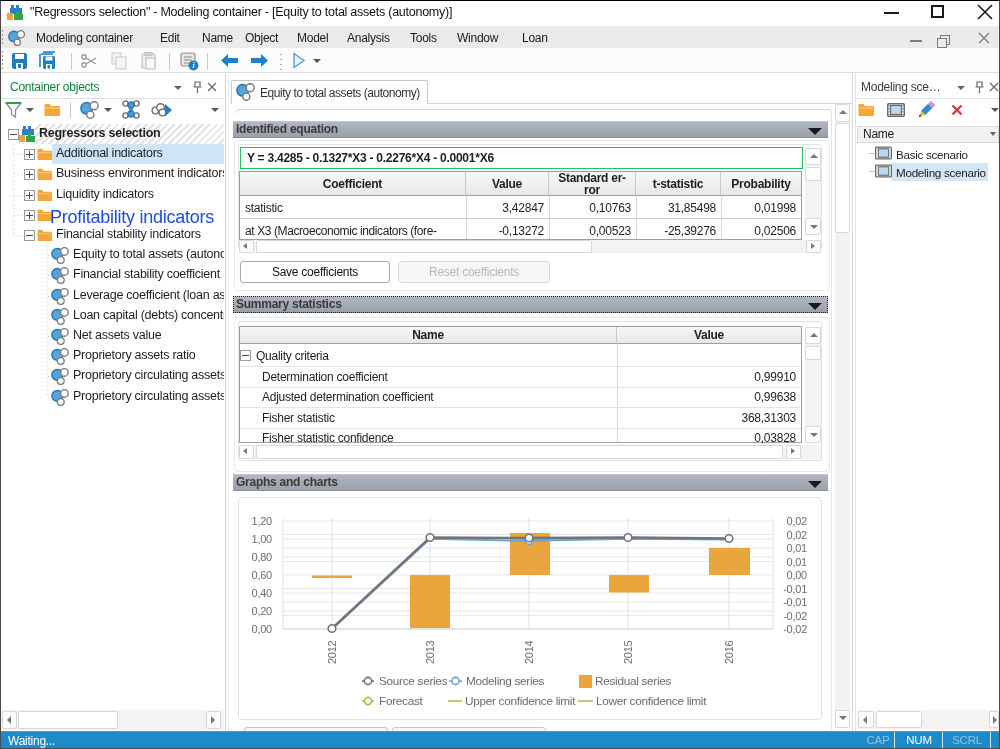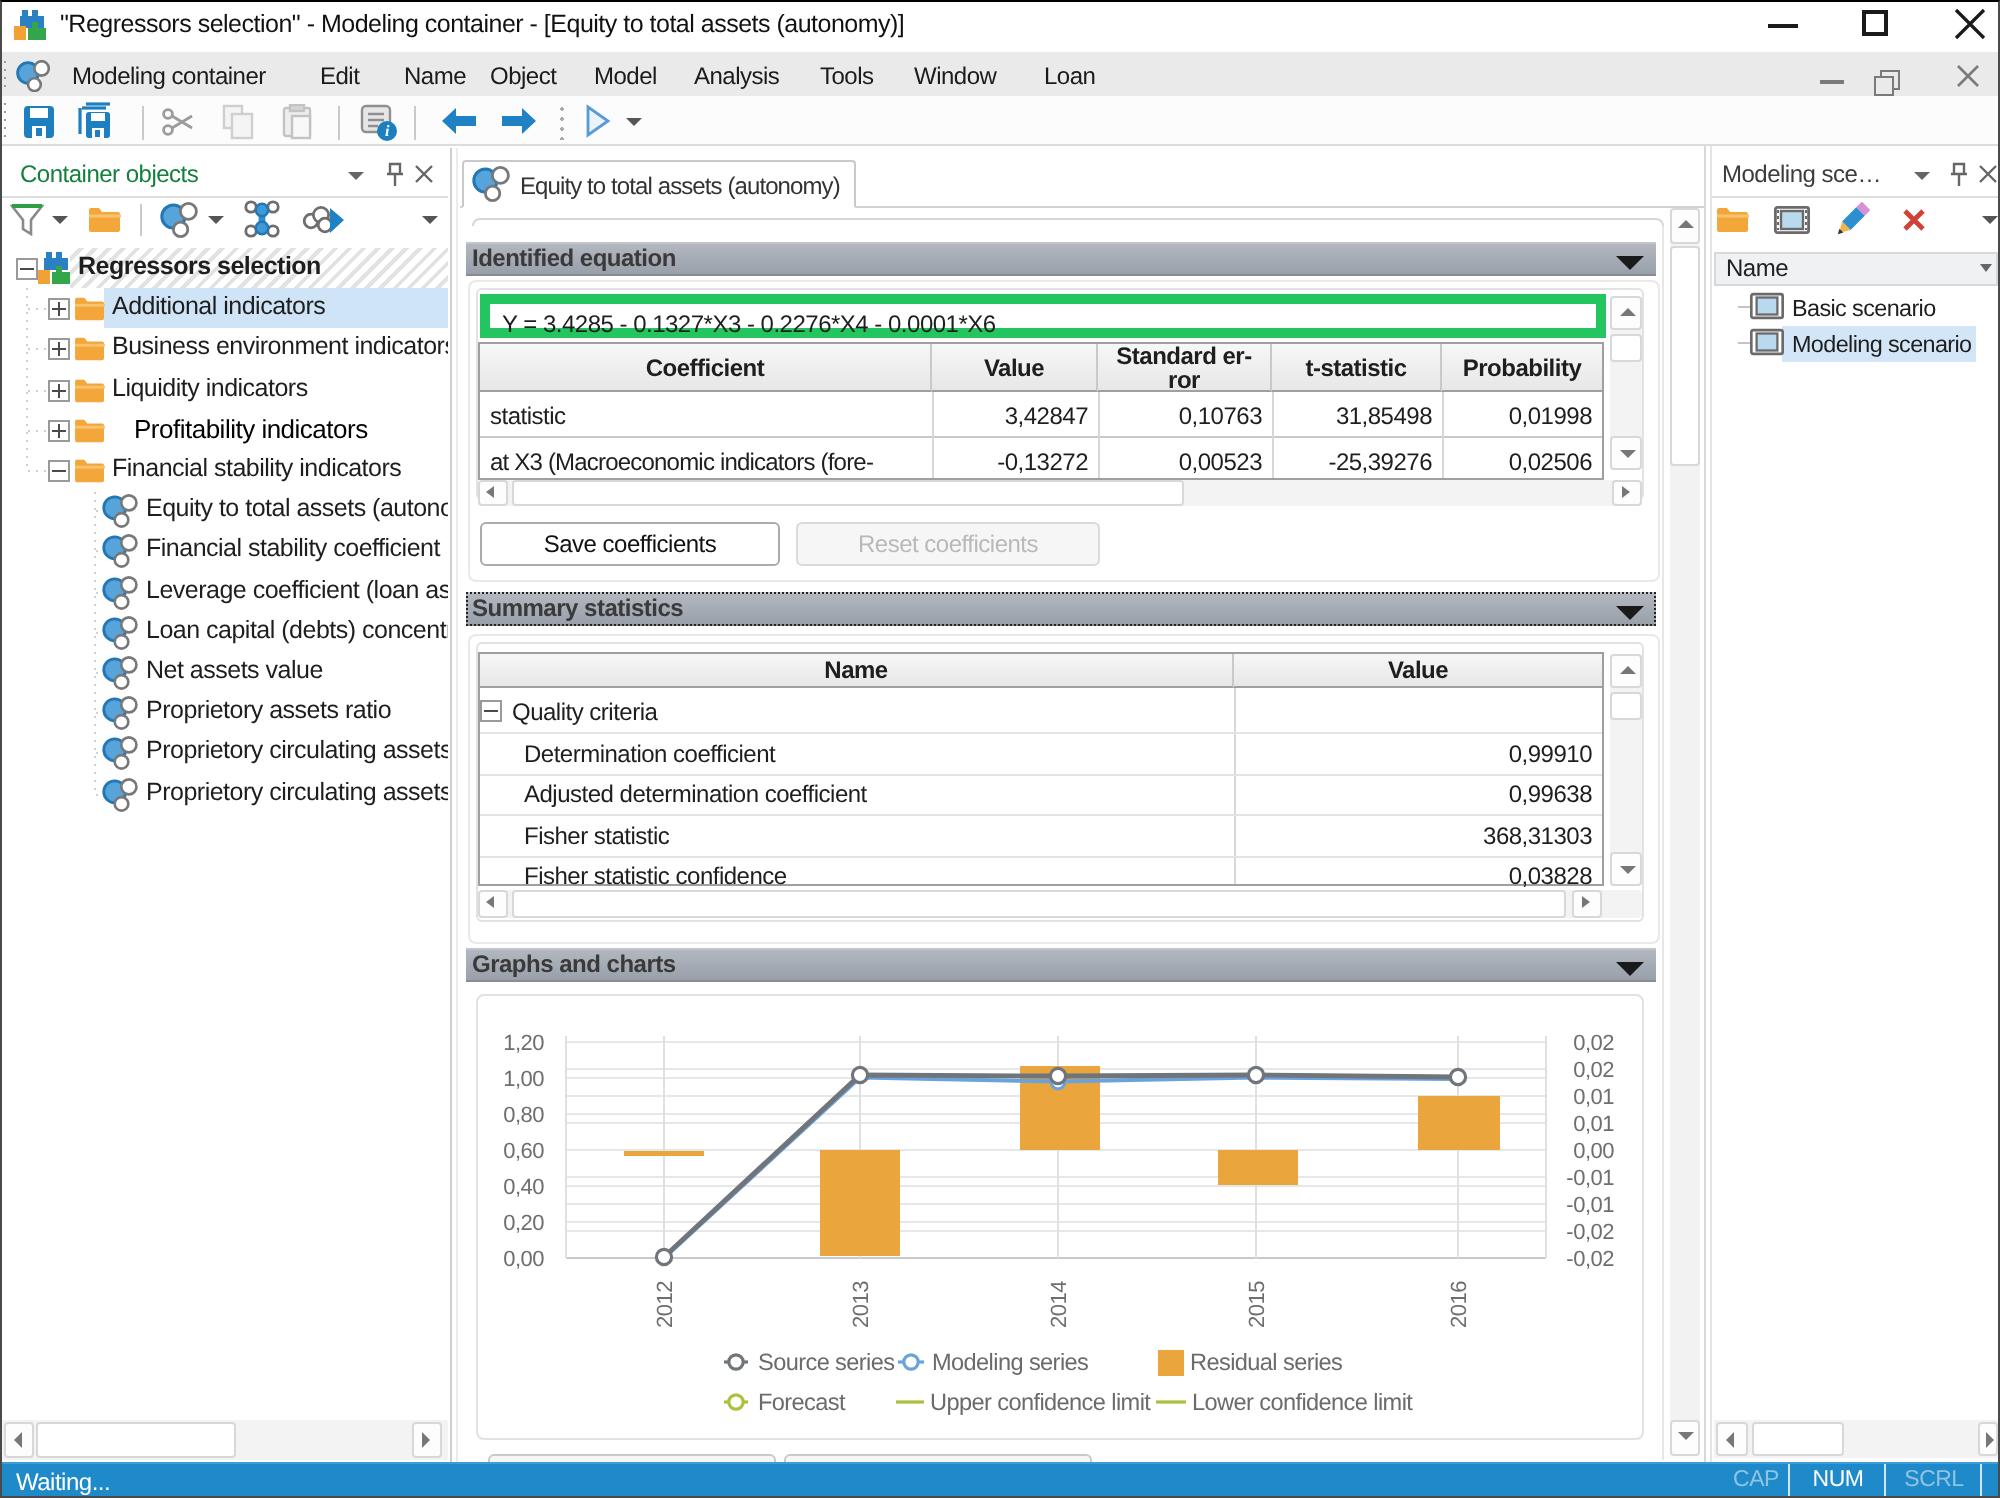--- a/index.html
+++ b/index.html
@@ -216,21 +216,21 @@
   </svg>
 <div class="a" style="left:56px;top:187px;color:#1e1e1e;font-size:12.5px;white-space:nowrap;width:168px;overflow:hidden">Liquidity indicators</div>
 <div class="a" style="left:14px;top:215px;width:10px;height:1px;background-image:linear-gradient(90deg,#cfcfcf 25%,transparent 26%);background-size:4px 1px"></div>
 <div class="a" style="left:24px;top:210px;width:11px;height:11px;border:1px solid #9a9a9a;background:#fff;box-sizing:border-box"></div>
 <div class="a" style="left:26px;top:215px;width:7px;height:1px;background:#4a4a4a"></div>
 <div class="a" style="left:29px;top:212px;width:1px;height:7px;background:#4a4a4a"></div>
 <svg class="a" style="left:37px;top:208px" width="16" height="14" viewBox="0 0 17 15">
     <path d="M0.5 3 a1 1 0 0 1 1-1 h4 l1.5 2 h8 a1 1 0 0 1 1 1 v8 a1 1 0 0 1-1 1 h-13.5 a1 1 0 0 1-1-1 z" fill="#f3a63a"></path>
     <path d="M0.5 6 h16" stroke="#f8c470" stroke-width="1.5"></path>
   </svg>
-<div class="a" style="left:67px;top:207px;color:#000000;font-size:13px;white-space:nowrap;width:168px;overflow:hidden">Profitability indicators</div>
+<div class="a" style="left:50px;top:207px;color:#1d4ed8;font-size:18px;white-space:nowrap;width:168px;overflow:hidden">Profitability indicators</div>
 <div class="a" style="left:14px;top:235px;width:10px;height:1px;background-image:linear-gradient(90deg,#cfcfcf 25%,transparent 26%);background-size:4px 1px"></div>
 <div class="a" style="left:24px;top:230px;width:11px;height:11px;border:1px solid #9a9a9a;background:#fff;box-sizing:border-box"></div>
 <div class="a" style="left:26px;top:235px;width:7px;height:1px;background:#4a4a4a"></div>
 <svg class="a" style="left:37px;top:228px" width="16" height="14" viewBox="0 0 17 15">
     <path d="M0.5 3 a1 1 0 0 1 1-1 h4 l1.5 2 h8 a1 1 0 0 1 1 1 v8 a1 1 0 0 1-1 1 h-13.5 a1 1 0 0 1-1-1 z" fill="#f3a63a"></path>
     <path d="M0.5 6 h16" stroke="#f8c470" stroke-width="1.5"></path>
   </svg>
 <div class="a" style="left:56px;top:227px;color:#1e1e1e;font-size:12.5px;white-space:nowrap;width:168px;overflow:hidden">Financial stability indicators</div>
 <div class="a" style="left:48px;top:255px;width:6px;height:1px;background-image:linear-gradient(90deg,#cfcfcf 25%,transparent 26%);background-size:4px 1px"></div>
 <svg class="a" style="left:51px;top:247px" width="18" height="17" viewBox="0 0 19 18">
@@ -305,21 +305,21 @@
     <circle cx="10.3" cy="13.7" r="3.6" fill="#fff" stroke="#787878" stroke-width="1.4"></circle>
   </svg>
 <div class="a" style="left:260px;top:86px;color:#333;letter-spacing:-0.45px">Equity to total assets (autonomy)</div>
 <div class="a" style="left:236px;top:109px;width:596px;height:8px;border:1px solid #d6d6d6;border-bottom:none;border-radius:4px 4px 0 0;box-sizing:border-box"></div>
 <div class="vl" style="left:831px;top:113px;height:617px;background:#e7e7e7"></div>
 <div class="a" style="left:236px;top:113px;width:589px;height:6px;background:#fff"></div>
 <div class="hdr" style="top:121px">Identified equation</div>
 <div class="tri" style="left:808px;top:128px"></div>
 <div class="panel" style="top:140px;height:151px"></div>
 <div class="a" style="left:238px;top:144px;width:584px;height:106px;border:1px solid #e2e2e2;border-radius:3px;box-sizing:border-box"></div>
-<div class="a" style="left:240px;top:147px;width:563px;height:22px;border:5px solid #22c55e;box-sizing:border-box;background:#fff;font-weight:normal;font-size:12px;line-height:20px;padding-left:6px">Y = 3.4285 - 0.1327*X3 - 0.2276*X4 - 0.0001*X6</div>
+<div class="a" style="left:240px;top:147px;width:563px;height:22px;border:1px solid #22c55e;box-sizing:border-box;background:#fff;font-weight:bold;font-size:12px;line-height:20px;padding-left:6px">Y = 3.4285 - 0.1327*X3 - 0.2276*X4 - 0.0001*X6</div>
 <div class="a" style="left:239px;top:171px;width:563px;height:69px;border:1px solid #9f9f9f;box-sizing:border-box;background:#fff"></div>
 <div class="gridh" style="left:240px;top:172px;width:226px;height:24px;border-bottom:1px solid #9f9f9f;line-height:24px">Coefficient</div>
 <div class="gridh" style="left:466px;top:172px;width:83px;height:24px;border-bottom:1px solid #9f9f9f;line-height:24px">Value</div>
 <div class="gridh" style="left:549px;top:172px;width:87px;height:24px;border-bottom:1px solid #9f9f9f;line-height:12px;padding-top:0">Standard er-<br>ror</div>
 <div class="gridh" style="left:636px;top:172px;width:85px;height:24px;border-bottom:1px solid #9f9f9f;line-height:24px">t-statistic</div>
 <div class="gridh" style="left:721px;top:172px;width:80px;height:24px;border-right:none;border-bottom:1px solid #9f9f9f;line-height:24px">Probability</div>
 <div class="hl" style="left:240px;top:218px;width:561px;background:#c9c9c9"></div>
 <div class="vl" style="left:466px;top:196px;height:43px;background:#d7d7d7"></div>
 <div class="vl" style="left:549px;top:196px;height:43px;background:#d7d7d7"></div>
 <div class="vl" style="left:636px;top:196px;height:43px;background:#d7d7d7"></div>

